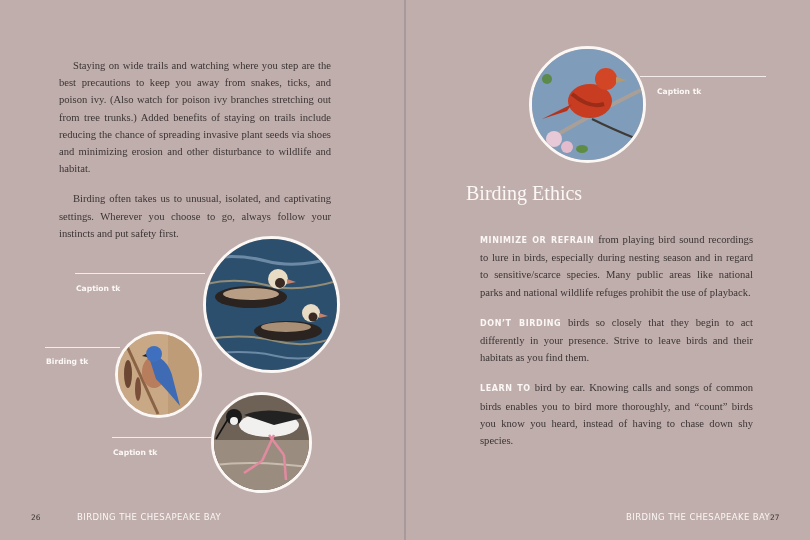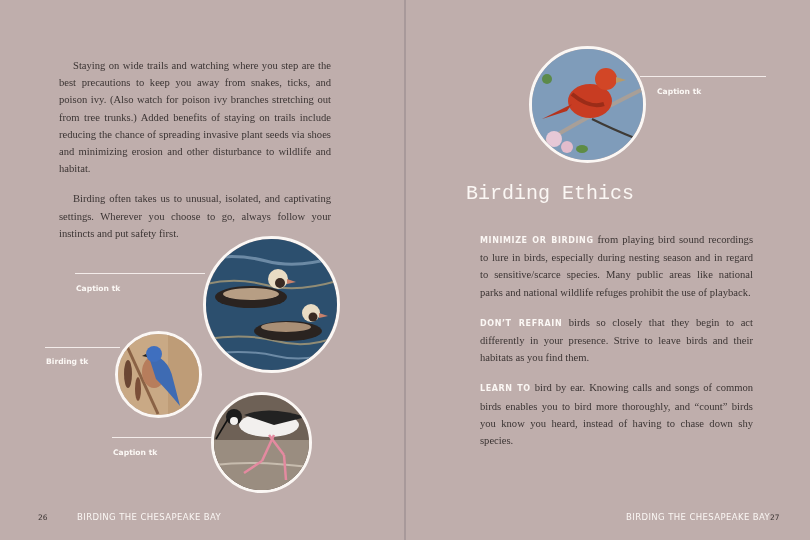--- a/index.html
+++ b/index.html
@@ -8,21 +8,21 @@
   .page { position:absolute; top:0; height:540px; background:#bfaeac; }
   .page.left { left:0; width:405px; }
   .page.right { left:406px; width:404px; }
   .gutter { position:absolute; left:404px; top:0; width:2px; height:540px; background:#a8999a; }
   .body-text { position:absolute; font-size:10.6px; line-height:17.2px; color:#3b3433; text-align:justify; }
   .body-text p { margin:13px; text-indent:14px; }
   .left-text { left:46px; top:44px; width:298px; }
   .circle { position:absolute; border-radius:50%; border:3px solid #fbf7f4; overflow:hidden; box-sizing:border-box; }
   .rule { position:absolute; height:1px; background:#f3ecea; }
   .caption { position:absolute; font-family:"DejaVu Sans", sans-serif; font-weight:bold; font-size:7.6px; color:#fbf7f4; }
-  .heading { position:absolute; left:466px; top:182px; font-size:20px; color:#fbf7f4; font-family:Liberation Mono, monospace; }
+  .heading { position:absolute; left:466px; top:182px; font-size:20px; color:#fbf7f4; font-family:Liberation Serif, serif; }
   .right-text { left:467px; top:218px; width:299px; }
   .right-text p { text-indent:0; margin-bottom:5px; }
   .lead { font-family:"DejaVu Sans", sans-serif; font-weight:bold; font-size:8px; letter-spacing:0.6px; color:#fbf7f4; }
   .footer-num { position:absolute; top:513px; font-family:"DejaVu Sans", sans-serif; font-size:7.5px; color:#3b3433; }
   .footer-title { position:absolute; top:512px; font-family:"DejaVu Sans", sans-serif; font-size:8.5px; color:#fbf7f4; letter-spacing:0.4px;margin-left:16px; }
   svg { display:block; }
 </style>
 </head>
 <body>
 
@@ -85,21 +85,21 @@
     <line x1="14" y1="24" x2="2" y2="44" stroke="#111" stroke-width="1.5"></line>
     <line x1="55" y1="40" x2="70" y2="60" stroke="#e48aa0" stroke-width="2.5"></line>
     <line x1="70" y1="60" x2="72" y2="85" stroke="#e48aa0" stroke-width="2.5"></line>
     <line x1="60" y1="40" x2="48" y2="66" stroke="#e48aa0" stroke-width="2.5"></line>
     <line x1="48" y1="66" x2="30" y2="78" stroke="#e48aa0" stroke-width="2.5"></line>
   </svg>
 </div>
 <div class="rule" style="left:112px;top:437px;width:100px;"></div>
 <div class="caption" style="left:113px;top:448px;">Caption tk</div>
 
-<div class="footer-num" style="left:31px;margin-left:7px;">26</div>
+<div class="footer-num" style="left:31px;">26</div>
 <div class="footer-title" style="left:61px;">BIRDING THE CHESAPEAKE BAY</div>
 
 <div class="circle" style="left:529px;top:46px;width:117px;height:117px;">
   <svg width="111" height="111" viewBox="0 0 111 111">
     <rect width="111" height="111" fill="#7f9cba"></rect>
     <path d="M10 95 Q50 70 111 40" stroke="#a89f98" stroke-width="4" fill="none"></path>
     <path d="M60 70 Q80 80 105 90" stroke="#3e3a36" stroke-width="2" fill="none"></path>
     <ellipse cx="58" cy="52" rx="22" ry="17" fill="#c83c22"></ellipse>
     <circle cx="74" cy="30" r="11" fill="#d24626"></circle>
     <polygon points="84,28 94,31 84,34" fill="#b89a6a"></polygon>
@@ -110,20 +110,20 @@
     <circle cx="35" cy="98" r="6" fill="#e2bccc"></circle>
     <ellipse cx="50" cy="100" rx="6" ry="4" fill="#5e8c45"></ellipse>
   </svg>
 </div>
 <div class="rule" style="left:640px;top:76px;width:126px;"></div>
 <div class="caption" style="left:657px;top:87px;">Caption tk</div>
 
 <div class="heading">Birding Ethics</div>
 
 <div class="body-text right-text">
-  <p><span class="lead">MINIMIZE OR BIRDING</span><span> from playing bird sound recordings to lure in birds, especially during nesting season and in regard to sensitive/scarce species. Many public areas like national parks and national wildlife refuges prohibit the use of playback.</span></p>
-  <p><span class="lead">DON’T REFRAIN</span><span> birds so closely that they begin to act differently in your presence. Strive to leave birds and their habitats as you find them.</span></p>
+  <p><span class="lead">MINIMIZE OR REFRAIN</span><span> from playing bird sound recordings to lure in birds, especially during nesting season and in regard to sensitive/scarce species. Many public areas like national parks and national wildlife refuges prohibit the use of playback.</span></p>
+  <p><span class="lead">DON’T BIRDING</span><span> birds so closely that they begin to act differently in your presence. Strive to leave birds and their habitats as you find them.</span></p>
   <p><span class="lead">LEARN TO</span><span> bird by ear. Knowing calls and songs of common birds enables you to bird more thoroughly, and “count” birds you know you heard, instead of having to chase down shy species.</span></p>
 
 </div>
 
 <div class="footer-title" style="left:610px;">BIRDING THE CHESAPEAKE BAY</div>
 <div class="footer-num" style="left:770px;">27</div>
 
 </body></html>

